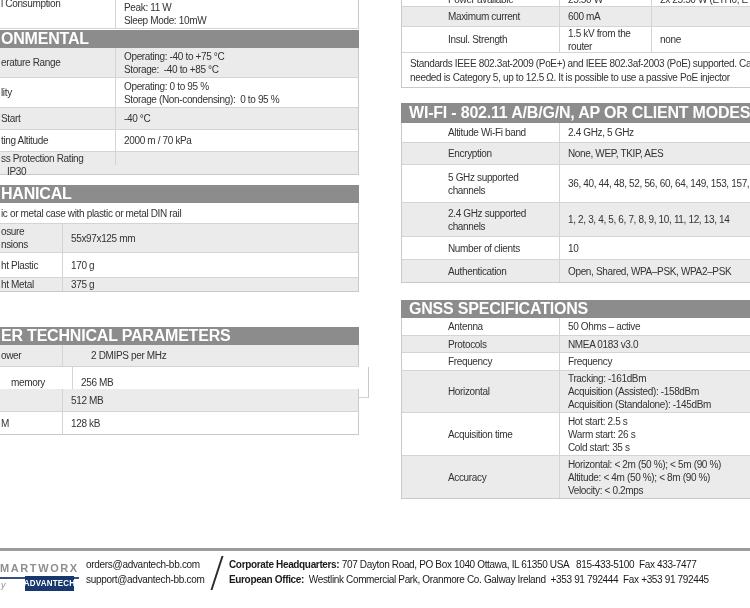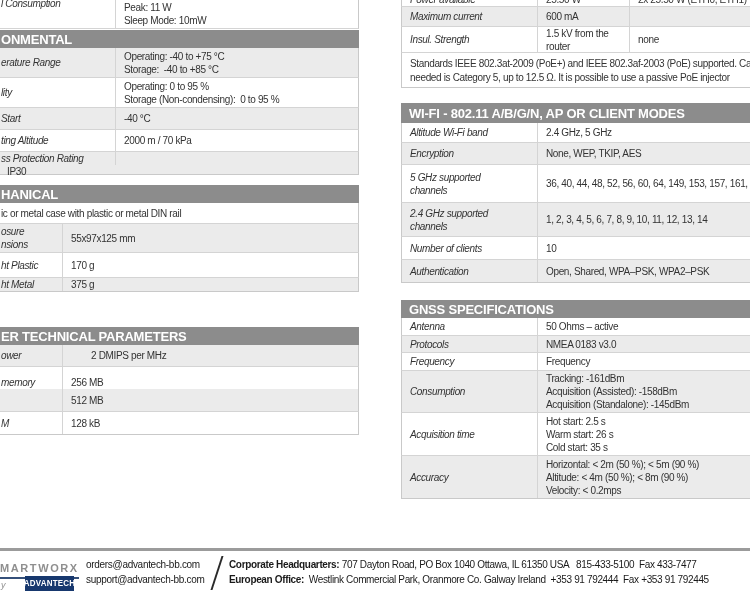--- a/index.html
+++ b/index.html
@@ -1,34 +1,34 @@
 <!DOCTYPE html>
 <html><head>
 <meta charset="utf-8">
 <style>
   html,body{margin:0;padding:0;background:#fff;}
   .page{position:relative;width:750px;height:608px;overflow:hidden;background:#fff;
         font-family:"Liberation Sans",sans-serif;color:#333;}
   
-  .hd{position:absolute;background:#8c8c8c;color:#fff;font-weight:bold;font-size:13px;
+  .hd{position:absolute;background:#8c8c8c;color:#fff;font-weight:bold;font-size:16px;
       letter-spacing:-0.2px;display:flex;align-items:center;box-sizing:border-box;white-space:pre;}
   .hd.l{left:-1px;width:360px;padding-left:2px;}
   .hd.r{left:401px;width:404px;padding-left:8px;}
   
   .row{position:absolute;display:flex;box-sizing:border-box;background:#fff;
        border-bottom:1px solid #d4d4d4;border-right:1px solid #c9c9c9;
        font-size:10px;letter-spacing:-0.35px;line-height:13px;}
   .row.l{left:-1px;width:360px;}
   .row.r{left:401px;width:404px;border-left:1px solid #c9c9c9;}
   .row.g{background:#ebebeb;}
   .lc{box-sizing:border-box;border-right:1px solid #d4d4d4;display:flex;align-items:center;
-      white-space:pre;padding-left:2px;flex:0 0 auto;font-style:italic;}
+      white-space:pre;padding-left:2px;flex:0 0 auto;}
   .row.env .lc{width:117px;}
   .row.m .lc{width:64px;}
-  .row.r .lc{width:136px;padding-left:8px;}
+  .row.r .lc{width:120px;padding-left:8px;margin-left:38px;}
   .mc{box-sizing:border-box;border-right:1px solid #d4d4d4;display:flex;align-items:center;
       white-space:pre;padding-left:8px;flex:0 0 92px;}
   .vc{flex:1 1 auto;display:flex;align-items:center;white-space:pre;padding-left:8px;box-sizing:border-box;}
   .vc.full{padding-left:2px;}
   .note{position:absolute;left:401px;width:404px;box-sizing:border-box;
         border-left:1px solid #c9c9c9;border-right:1px solid #c9c9c9;border-bottom:1px solid #c9c9c9;
         font-size:10px;letter-spacing:-0.35px;line-height:14px;padding:4px 0 0 8px;white-space:pre;background:#fff;}
   
   .fbar{position:absolute;left:0;top:548px;width:750px;height:3px;background:#9b9b9b;}
   .sw{position:absolute;left:0;top:562px;font-size:11px;font-weight:bold;letter-spacing:1.6px;
@@ -98,21 +98,21 @@
   <div class="row l m g" style="top:278px;height:14px;border-bottom-color:#c9c9c9;">
     <div class="lc">ht Metal</div>
     <div class="vc">375 g</div>
   </div>
 
   <div class="hd l" style="top:327px;height:18px;">ER TECHNICAL PARAMETERS</div>
   <div class="row l m g" style="top:345px;height:22px;gap:20px;">
     <div class="lc">ower</div>
     <div class="vc">2 DMIPS per MHz</div>
   </div>
-  <div class="row l m" style="top:367px;height:31px;">
+  <div class="row l m" style="top:367px;height:31px;margin-left:10px;">
     <div class="lc">memory</div>
     <div class="vc">256 MB</div>
   </div>
   <div class="row l m g" style="top:389px;height:23px;">
     <div class="lc"></div>
     <div class="vc">512 MB</div>
   </div>
   <div class="row l m" style="top:412px;height:23px;border-bottom-color:#c9c9c9;">
     <div class="lc">M</div>
     <div class="vc">128 kB</div>
@@ -172,21 +172,21 @@
   </div>
   <div class="row r g" style="top:336px;height:17px;">
     <div class="lc">Protocols</div>
     <div class="vc">NMEA 0183 v3.0</div>
   </div>
   <div class="row r" style="top:353px;height:18px;">
     <div class="lc">Frequency</div>
     <div class="vc">Frequency</div>
   </div>
   <div class="row r g" style="top:371px;height:42px;">
-    <div class="lc">Consumption</div>
+    <div class="lc">Horizontal</div>
     <div class="vc">Tracking: -161dBm
 Acquisition (Assisted): -158dBm
 Acquisition (Standalone): -145dBm</div>
   </div>
   <div class="row r" style="top:413px;height:43px;">
     <div class="lc">Acquisition time</div>
     <div class="vc">Hot start: 2.5 s
 Warm start: 26 s
 Cold start: 35 s</div>
   </div>

